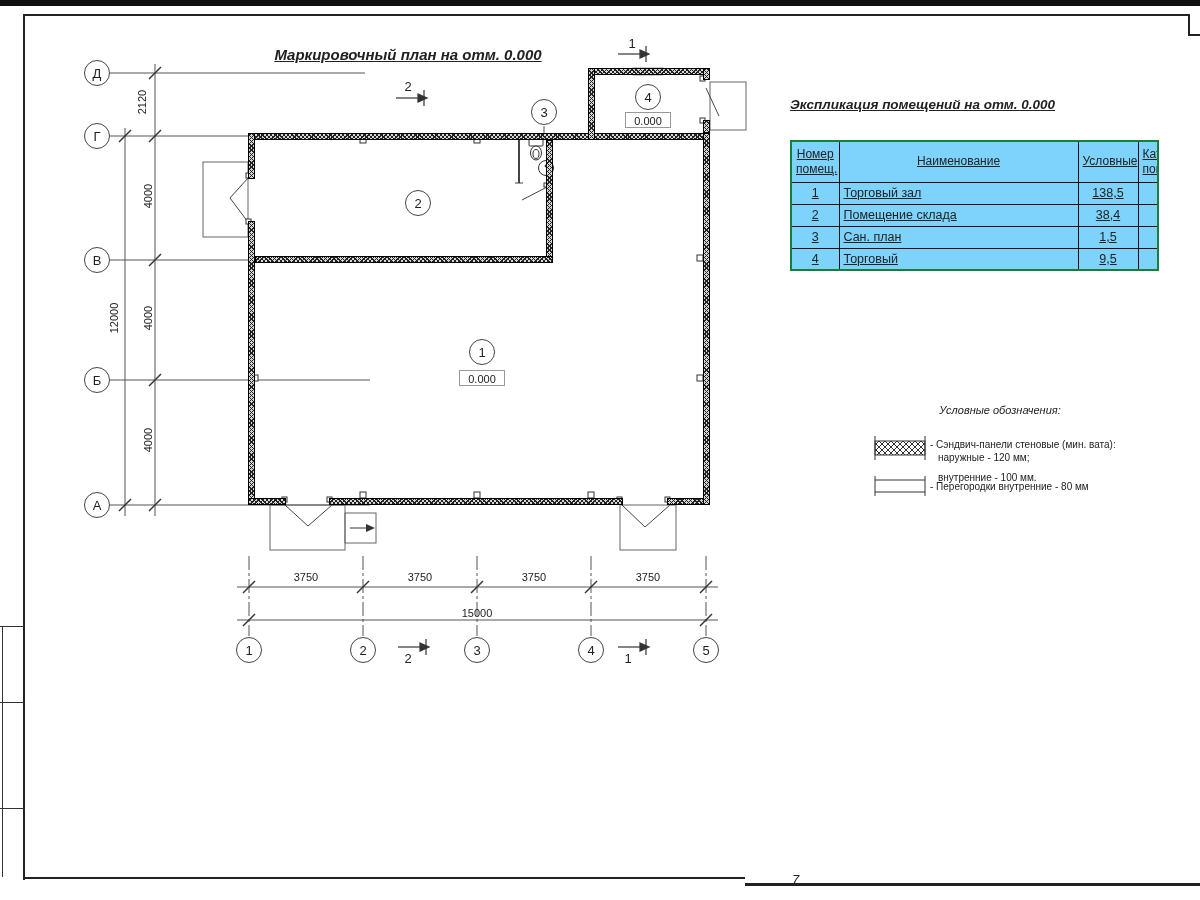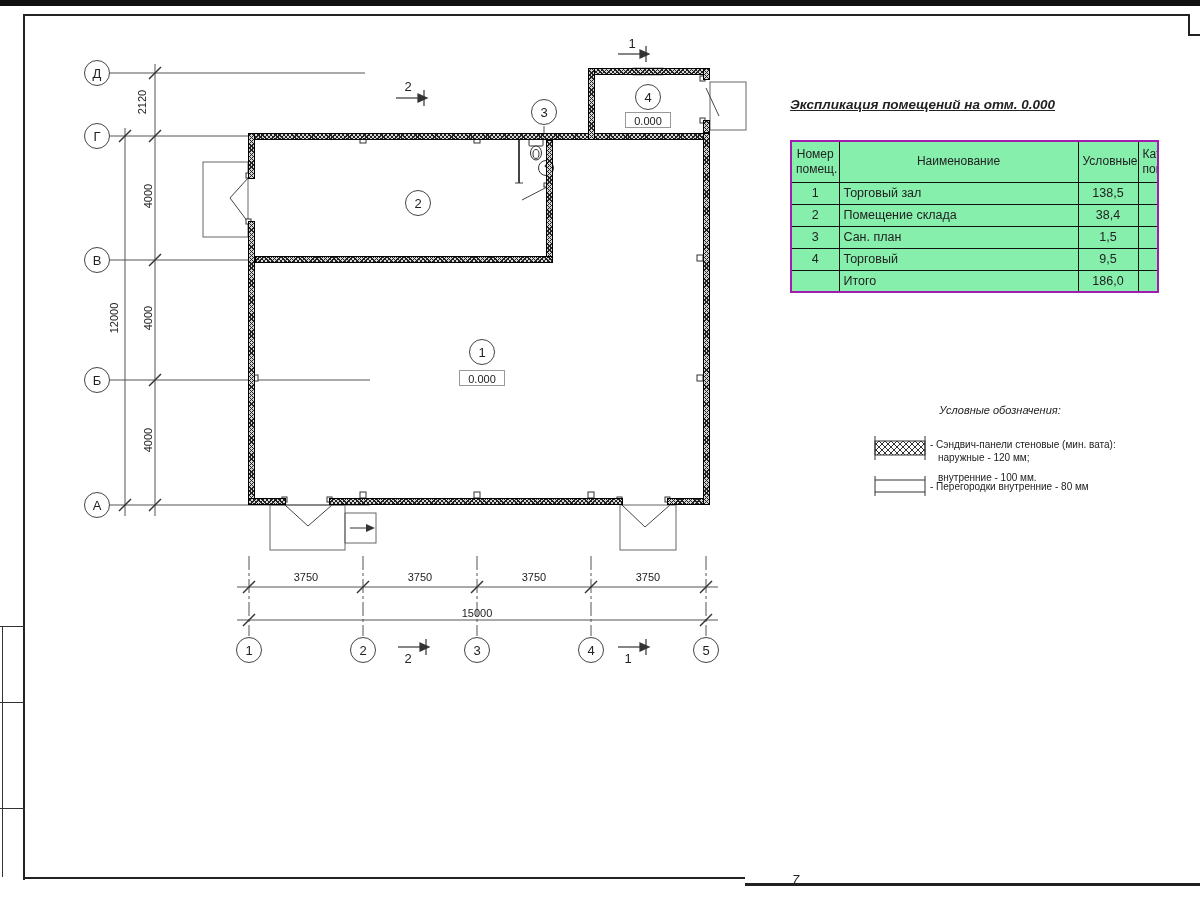--- a/index.html
+++ b/index.html
@@ -16,21 +16,21 @@
        background:#fff;font-size:13px;line-height:26px;text-align:center;box-sizing:border-box;}
   .lvl{position:absolute;border:1px solid #999;background:#fff;font-size:11px;
        width:46px;height:16px;line-height:16px;text-align:center;box-sizing:border-box;}
   .dim{position:absolute;font-size:11px;color:#222;text-align:center;}
   .dimr{position:absolute;font-size:11px;color:#222;text-align:center;width:56px;
         transform:rotate(-90deg);transform-origin:center;}
   .sec{position:absolute;font-size:13px;text-align:center;width:20px;}
   .title{position:absolute;font-style:italic;font-weight:bold;text-decoration:underline;}
   .legtxt{position:absolute;font-size:10px;white-space:nowrap;}
   table.expl{position:absolute;left:790px;top:140px;width:367px;border-collapse:collapse;
-             border:2px solid #a21caf;font-size:12.5px;table-layout:fixed;background:#86efac;}
+             border:2px solid #15803d;font-size:12.5px;table-layout:fixed;background:#7dd3fc;text-decoration:underline;}
   table.expl th,table.expl td{border:1px solid #111;padding:0 4px;font-weight:normal;
              overflow:hidden;white-space:nowrap;}
   table.expl th{font-size:12px;text-align:center;white-space:normal;line-height:1.25;}
   table.expl tr{height:22px;}
   table.expl tr.hdr{height:41px;}
   .ctr{text-align:center;}
   svg.ovl{position:absolute;left:0;top:0;}
 </style>
 </head>
 <body>
@@ -43,20 +43,21 @@
   <div class="ln" style="left:1188px;top:14px;width:2px;height:22px;"></div>
   <div class="ln" style="left:1188px;top:34px;width:12px;height:2px;"></div>
   <div class="ln" style="left:23px;top:877px;width:722px;height:2px;"></div>
   <div class="ln" style="left:745px;top:883px;width:455px;height:3px;"></div>
   <div class="ln" style="left:2px;top:626px;width:1px;height:251px;background:#333;"></div>
   <div class="ln" style="left:0;top:626px;width:25px;height:1px;background:#333;"></div>
   <div class="ln" style="left:0;top:702px;width:25px;height:1px;background:#333;"></div>
   <div class="ln" style="left:0;top:808px;width:25px;height:1px;background:#333;"></div>
   <div class="abs" style="left:792px;top:872px;font-size:13px;font-style:italic;">7</div>
 
+  <div class="title" style="left:258px;top:46px;width:300px;text-align:center;font-size:15px;">Маркировочный план на отм. 0.000</div>
   <div class="title" style="left:790px;top:97px;width:367px;text-align:left;font-size:13.5px;">Экспликация помещений на отм. 0.000</div>
 
   <svg class="ovl" width="1200" height="900" viewBox="0 0 1200 900">
     <defs>
       <pattern id="xh" width="6" height="6" patternUnits="userSpaceOnUse">
         <path d="M0 6L6 0M0 0L6 6" stroke="#333" stroke-width="1" fill="none"></path>
       </pattern>
     </defs>
     <g stroke="#555" stroke-width="1" fill="none">
       <line x1="110" y1="73" x2="365" y2="73"></line>
@@ -249,26 +250,20 @@
       <td>Сан. план</td>
       <td class="ctr">1,5</td>
       <td></td>
     </tr>
     <tr>
       <td class="ctr">4</td>
       <td>Торговый</td>
       <td class="ctr">9,5</td>
       <td></td>
     </tr>
-    <tr>
-      <td class="ctr"></td>
-      <td>Итого</td>
-      <td class="ctr">186,0</td>
-      <td></td>
-    </tr>
   </tbody>
     </table>
 
   <div class="abs" style="left:925px;top:404px;width:150px;text-align:center;font-size:11px;font-style:italic;">Условные обозначения:</div>
   <div class="legtxt" style="left:930px;top:439px;">- Сэндвич-панели стеновые (мин. вата):</div>
   <div class="legtxt" style="left:938px;top:452px;">наружные - 120 мм;</div>
   <div class="legtxt" style="left:938px;top:472px;">внутренние - 100 мм.</div>
   <div class="legtxt" style="left:930px;top:481px;">- Перегородки внутренние - 80 мм</div>
 
 </div>

